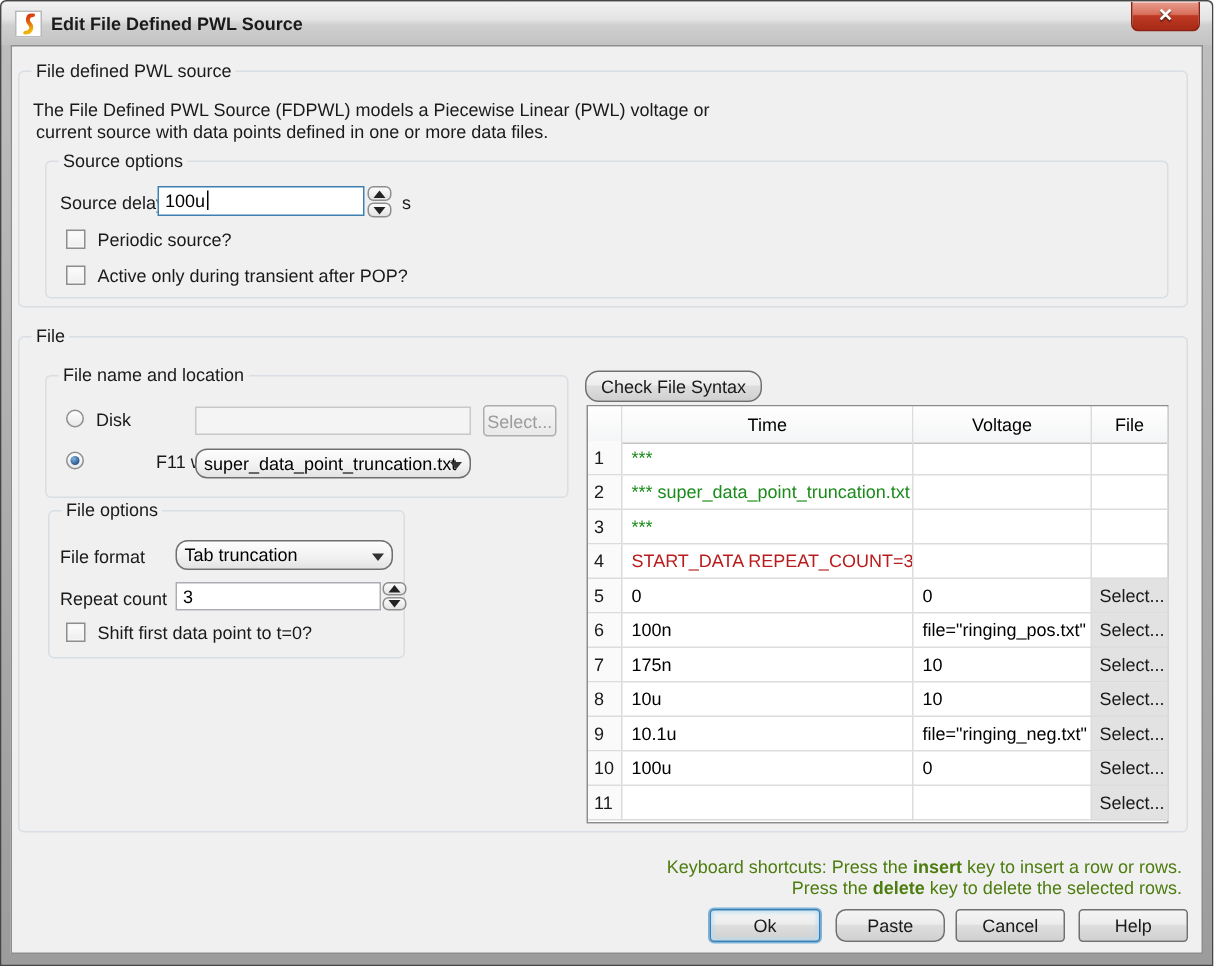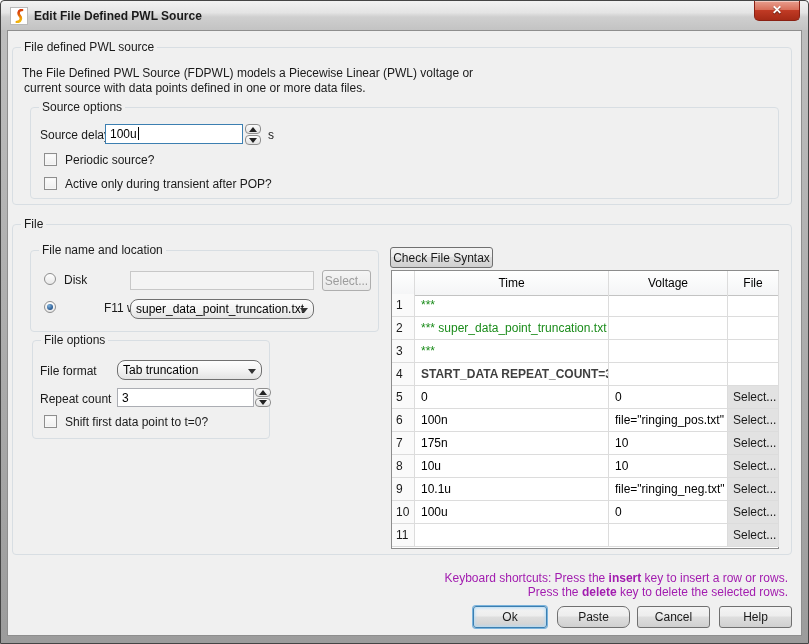--- a/index.html
+++ b/index.html
@@ -104,26 +104,26 @@
     border-right:1px solid #DCDCDC; border-bottom:1px solid #DCDCDC;
     padding:4px 0 0 6px; white-space:nowrap; overflow:hidden; line-height:15px;
   }
   .tcell.head {
     text-align:center; padding-left:0; background:linear-gradient(#FFFFFF,#F4F5F6);
     border-bottom:1px solid #C3C3C3; height:25px; padding-top:5px;
   }
   .pwl-table .head { grid-auto-rows:25px; }
   .tcell.num { background:#FAFAFA; color:#1A1A1A; padding-left:4px; }
   .tcell.comment { color:#1B8C1B; }
-  .tcell.meta { color:#404040;font-weight:bold; }
+  .tcell.meta { color:#b91c1c; }
   .tcell.sel {
     background:#E2E2E2; padding-left:5px; color:#1A1A1A; cursor:default;
   }
 
-  .footer-note { position:absolute; right:13px; top:540px; text-align:right; line-height:14px; color:#a21caf; }
+  .footer-note { position:absolute; right:13px; top:540px; text-align:right; line-height:14px; color:#4d7c0f; }
   .footer-note b { font-weight:bold; }
 </style>
 </head>
 <body>
 
 <div class="window">
   <div class="titlebar">
     <div class="app-icon">
       <svg width="14" height="14" viewBox="0 0 16 16" aria-hidden="true">
         <defs>
@@ -198,21 +198,21 @@
           <div class="tri-up"></div>
         </div>
       <div class="spin-btn" style="height:9px;">
           <div class="tri-dn"></div>
         </div>
     </div>
 
     <div class="checkbox" style="left:36px; top:384px;"></div>
     <div class="lbl" style="left:57px; top:384px;">Shift first data point to t=0?</div>
 
-    <div class="btn" style="left:382px; top:216px; width:103px; height:21px;">Check File Syntax</div>
+    <div class="btn" style="left:382px; top:216px; width:118px; height:21px;border-radius:9px;">Check File Syntax</div>
 
     <div class="pwl-table">
       <div class="tcell head num" style="background:linear-gradient(#FFFFFF,#F4F5F6);"></div>
       <div class="tcell head">Time</div>
       <div class="tcell head">Voltage</div>
       <div class="tcell head">File</div>
 
     <div class="tcell num">1</div>
         <div class="tcell comment">***</div>
         <div class="tcell comment"></div>

